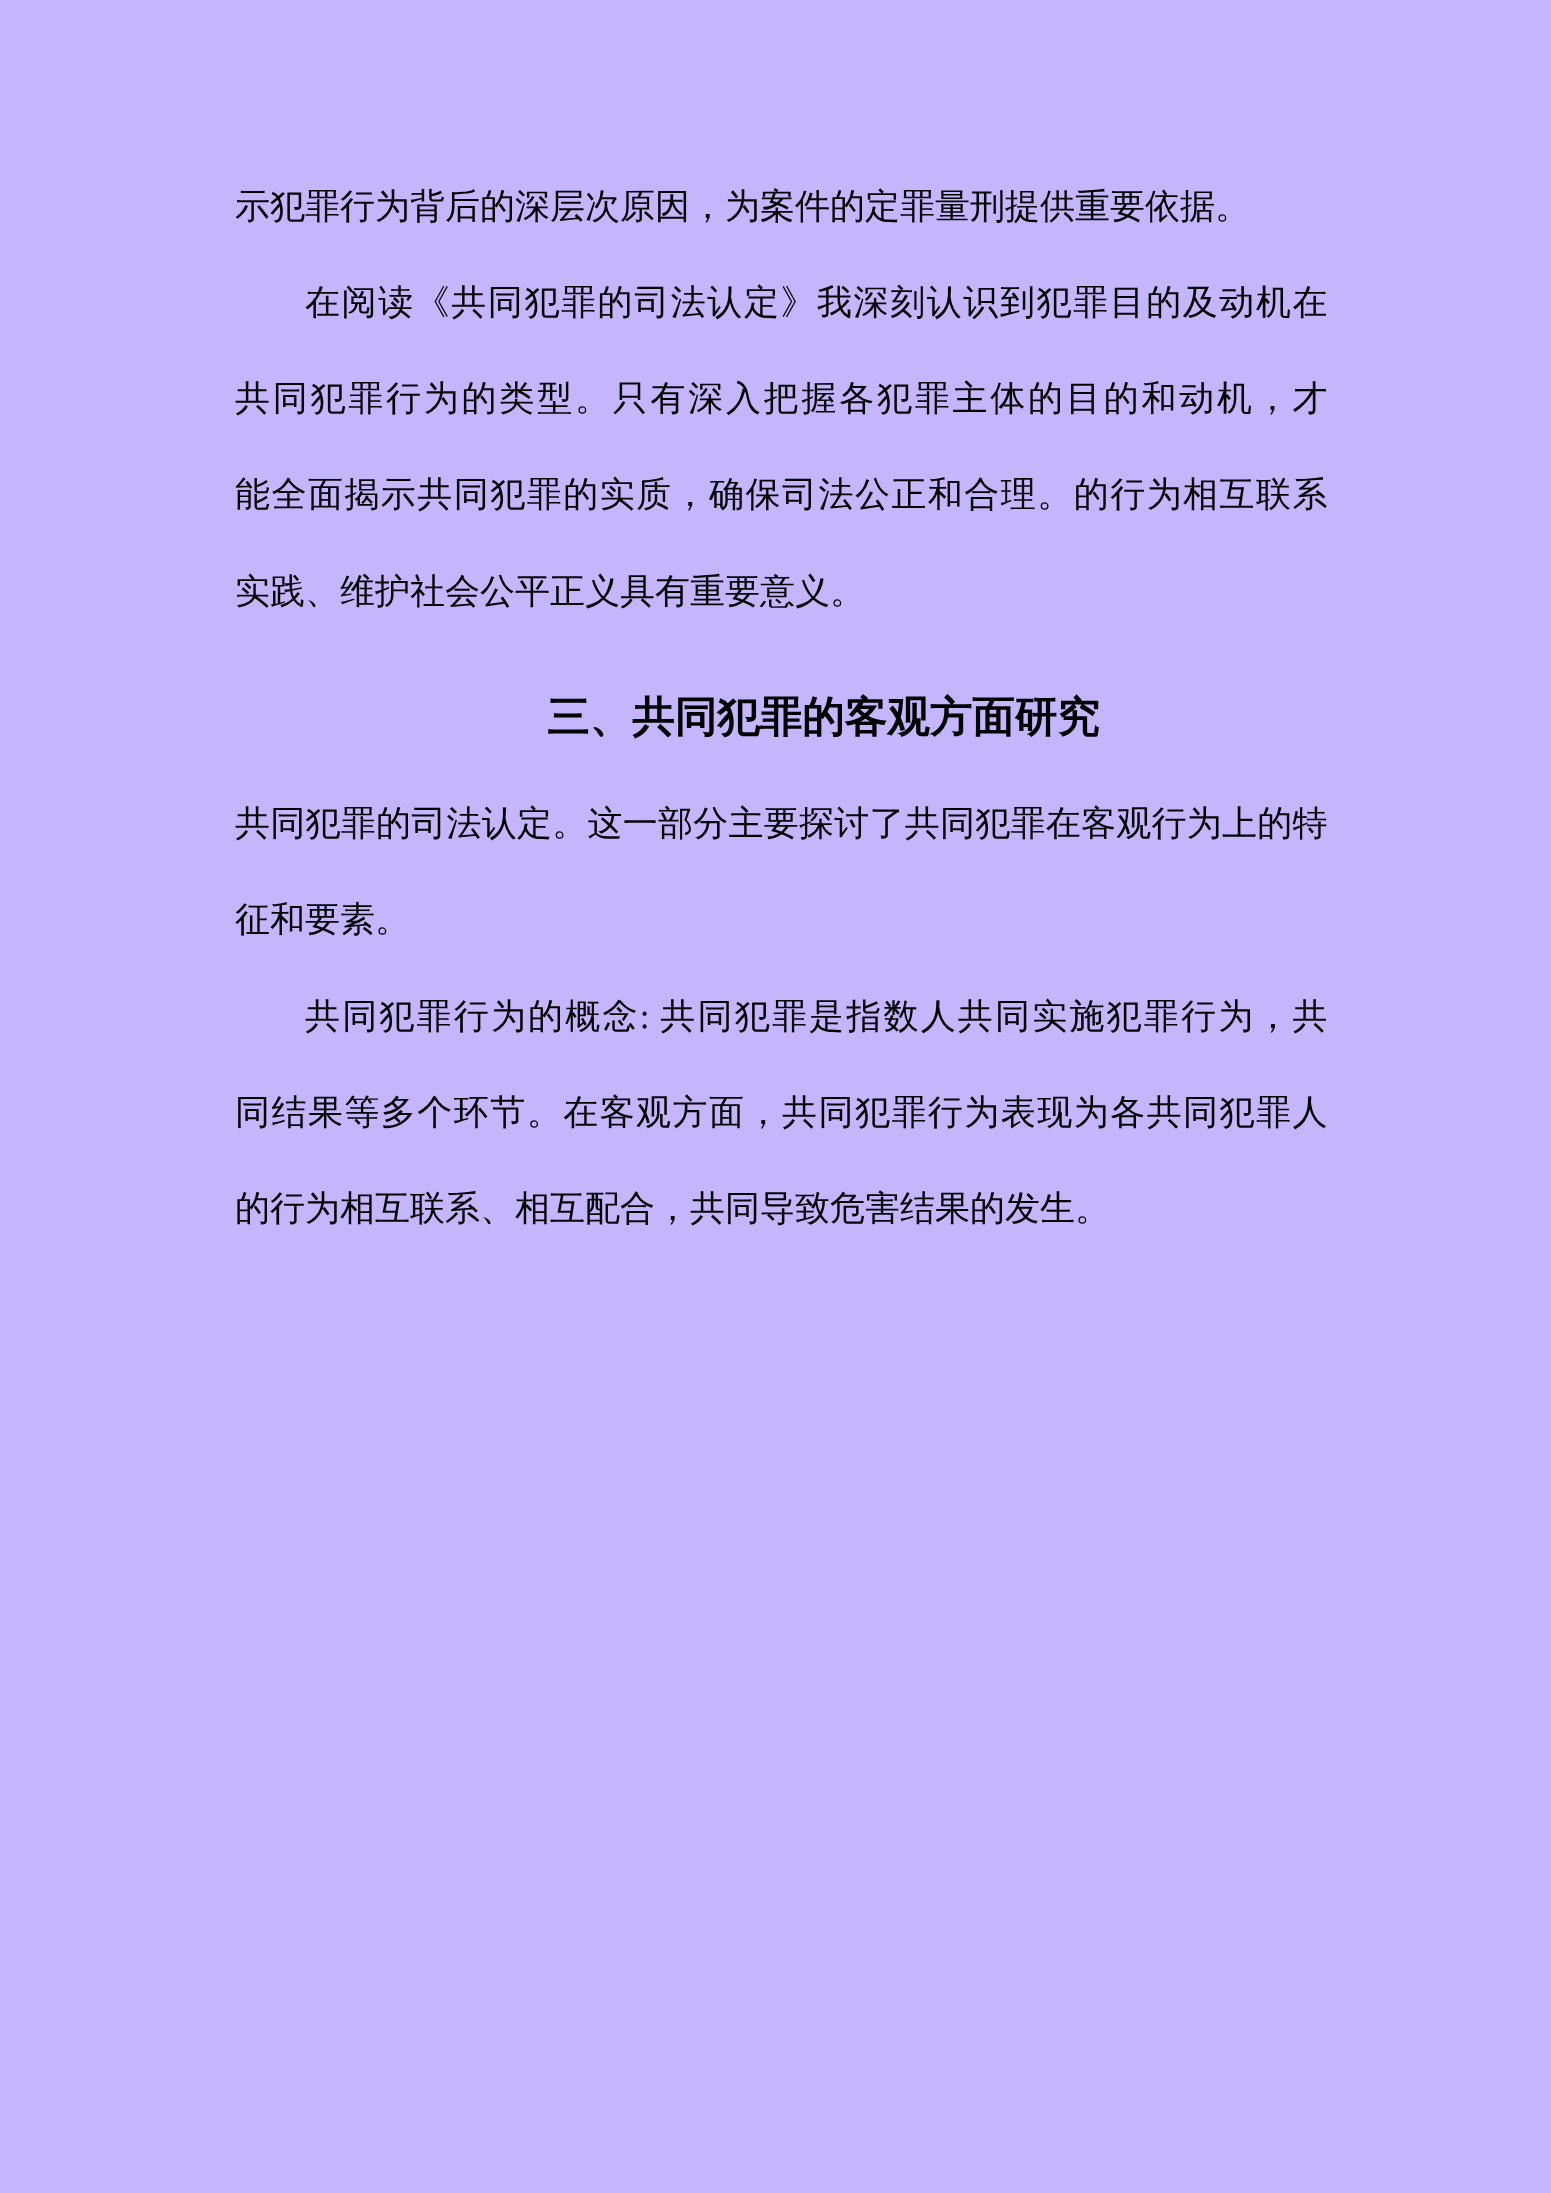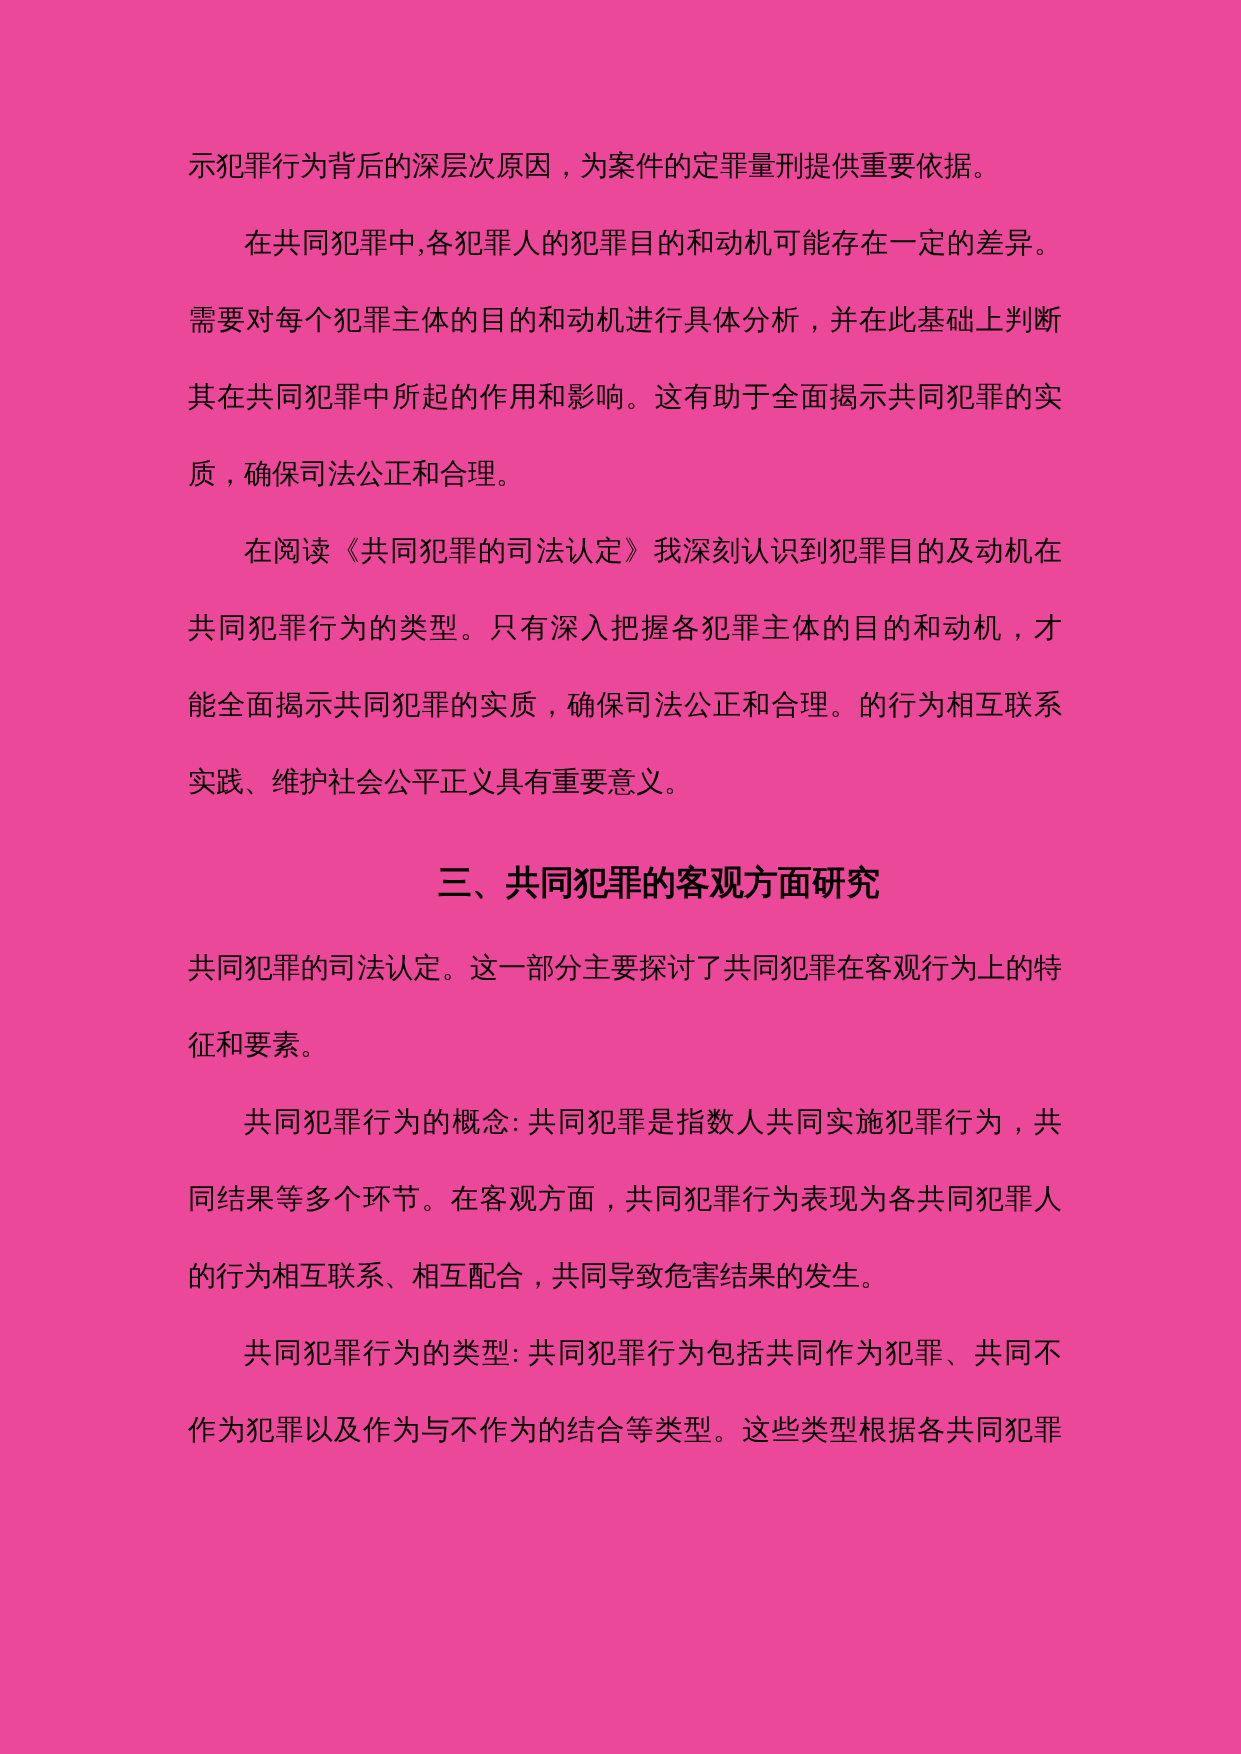--- a/index.html
+++ b/index.html
@@ -1,21 +1,21 @@
 <!DOCTYPE html>
 <html><head>
 <meta charset="utf-8">
 <style>
   * { margin: 0; padding: 0; box-sizing: border-box; }
   html, body { background: #ffffff; }
   .page {
     position: relative;
     width: 1241px;
     height: 1754px;
-    background: #ec4899;
+    background: #c4b5fd;
     overflow: hidden;
   }
   .content {
     position: absolute;
     left: 188px;
     top: 127px;
     width: 874px;
     color: #000000;
     font-family: "Liberation Serif", "DejaVu Serif", serif;
     font-size: 28px;
@@ -40,39 +40,29 @@
 </style>
 </head>
 <body>
 
 <main class="page">
   <section class="content" id="document-content">
       <div class="paragraph">
         <div class="line flush-left">示犯罪行为背后的深层次原因，为案件的定罪量刑提供重要依据。</div>
       </div>
       <div class="paragraph">
-        <div class="line indent">在共同犯罪中,各犯罪人的犯罪目的和动机可能存在一定的差异。</div>
-        <div class="line">需要对每个犯罪主体的目的和动机进行具体分析，并在此基础上判断</div>
-        <div class="line">其在共同犯罪中所起的作用和影响。这有助于全面揭示共同犯罪的实</div>
-        <div class="line flush-left">质，确保司法公正和合理。</div>
-      </div>
-      <div class="paragraph">
         <div class="line indent">在阅读《共同犯罪的司法认定》我深刻认识到犯罪目的及动机在</div>
         <div class="line">共同犯罪行为的类型。只有深入把握各犯罪主体的目的和动机，才</div>
         <div class="line">能全面揭示共同犯罪的实质，确保司法公正和合理。的行为相互联系</div>
         <div class="line flush-left">实践、维护社会公平正义具有重要意义。</div>
       </div>
       <div class="heading">三、共同犯罪的客观方面研究</div>
       <div class="paragraph">
         <div class="line">共同犯罪的司法认定。这一部分主要探讨了共同犯罪在客观行为上的特</div>
         <div class="line flush-left">征和要素。</div>
       </div>
       <div class="paragraph">
         <div class="line indent">共同犯罪行为的概念: 共同犯罪是指数人共同实施犯罪行为，共</div>
         <div class="line">同结果等多个环节。在客观方面，共同犯罪行为表现为各共同犯罪人</div>
         <div class="line flush-left">的行为相互联系、相互配合，共同导致危害结果的发生。</div>
       </div>
-      <div class="paragraph">
-        <div class="line indent">共同犯罪行为的类型: 共同犯罪行为包括共同作为犯罪、共同不</div>
-        <div class="line">作为犯罪以及作为与不作为的结合等类型。这些类型根据各共同犯罪</div>
-      </div>
     </section>
 </main>
 
 </body></html>

